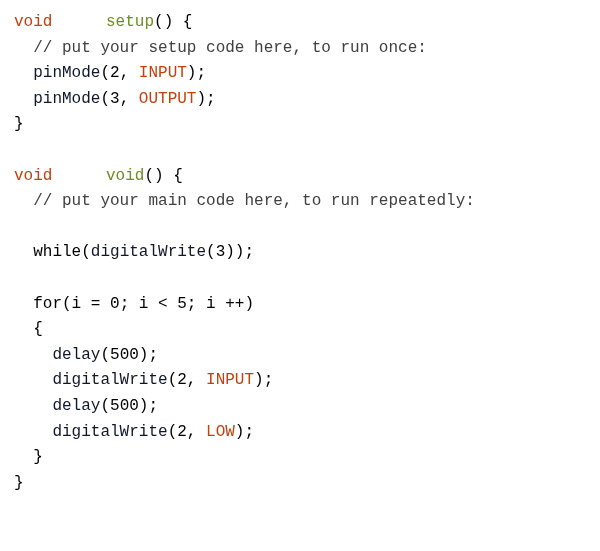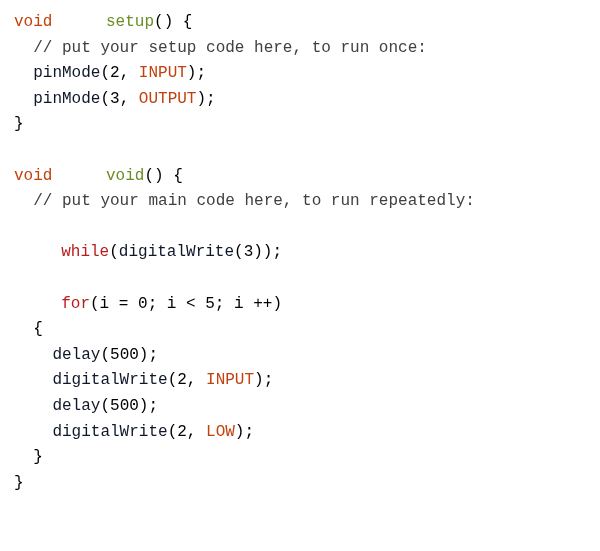--- a/index.html
+++ b/index.html
@@ -15,21 +15,21 @@
     }
     pre {
       margin: 0;
       white-space: pre;
       font-family: inherit;
     }
     .kw-type { color: #c2410c; }        
     .fn-decl { color: #6b8e23; margin-left: 44px; }        
     .comment { color: #404040; }           
     .fn-call { color: #0f172a; }        
-    .ctrl    { color: #b91c1c; margin-left: 28px; }        
+    .ctrl    { color: #000000; }        
     .num     { color: #000; }
     .plain   { color: #000; }
   </style>
 </head>
 <body>
 
 <pre><span><span class="kw-type">void</span> <span class="fn-decl">setup</span><span class="plain">() {</span></span>
 <span>  <span class="comment">// put your setup code here, to run once:</span></span>
 <span>  <span class="fn-call">pinMode</span><span class="plain">(</span><span class="num">2</span><span class="plain">, </span><span class="kw-type">INPUT</span><span class="plain">);</span></span>
 <span>  <span class="fn-call">pinMode</span><span class="plain">(</span><span class="num">3</span><span class="plain">, </span><span class="kw-type">OUTPUT</span><span class="plain">);</span></span>

